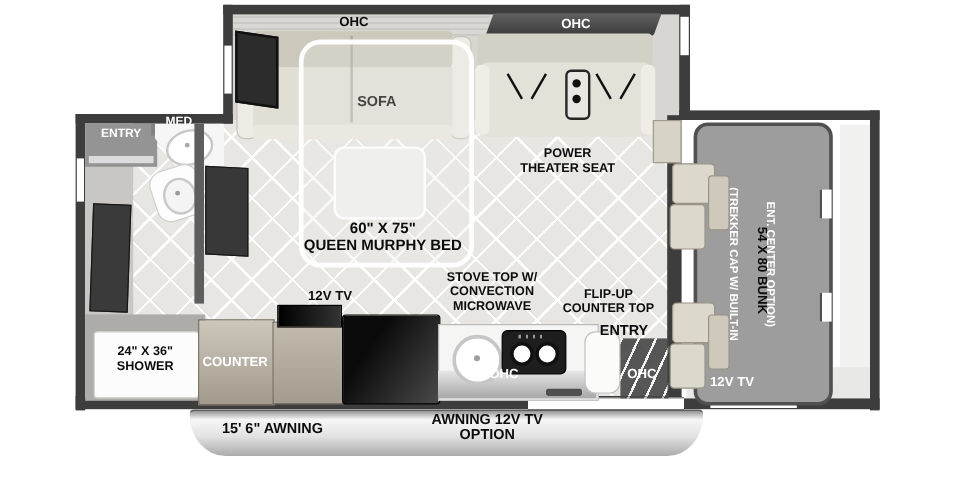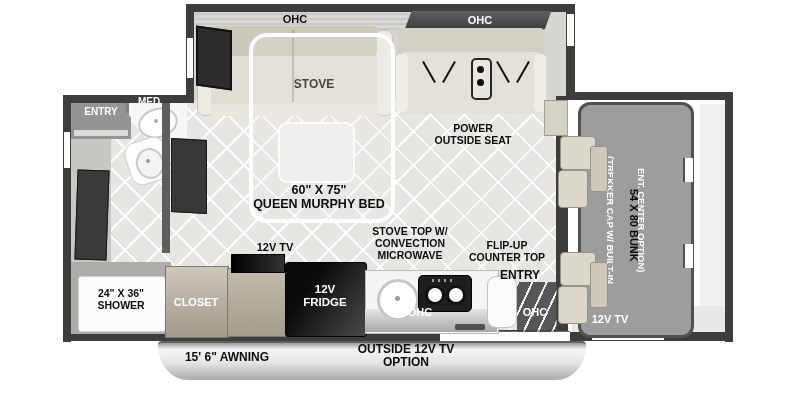--- a/index.html
+++ b/index.html
@@ -67,52 +67,50 @@
   <div class="lbl" style="left:78px;top:288px;width:86px;font-size:10.5px;">24" X 36"
 SHOWER</div>
 
   <div class="lbl" style="left:265px;top:13px;width:60px;font-size:11px;">OHC</div>
   <div class="abs" style="left:197px;top:30px;width:16px;height:84px;background:#edebe4;border:1px solid #c6c3b9;border-radius:7px;"></div>
   <div class="abs" style="left:375px;top:30px;width:16px;height:84px;background:#edebe4;border:1px solid #c6c3b9;border-radius:7px;"></div>
   <div class="abs" style="left:211px;top:26px;width:166px;height:30px;background:#ccc8bc;border-radius:4px;"></div>
   <div class="abs" style="left:211px;top:56px;width:166px;height:50px;background:#e1ded4;"></div>
   <div class="abs" style="left:292px;top:30px;width:2px;height:72px;background:rgba(150,146,134,.6);"></div>
   <div class="abs" style="left:211px;top:104px;width:166px;height:12px;background:#eae7df;border-radius:3px;"></div>
-  <div class="lbl" style="left:284px;top:78px;width:60px;font-size:12px;">STOVE</div>
+  <div class="lbl" style="left:284px;top:78px;width:60px;font-size:12px;">SOFA</div>
   <div class="abs" style="left:196px;top:28px;width:32px;height:56px;background:#2c2c2c;border:2px solid #101010;transform:skewY(8deg);"></div>
 
   <div class="abs" style="left:408px;top:11px;width:140px;height:19px;background:linear-gradient(180deg,#616161,#3a3a3a);transform:skewX(-20deg);border-radius:2px;"></div>
   <div class="lbl wlbl" style="left:455px;top:14px;width:50px;font-size:11px;">OHC</div>
   <div class="abs" style="left:398px;top:28px;width:146px;height:28px;background:#d3d0c6;border-radius:4px;"></div>
   <div class="abs" style="left:400px;top:52px;width:142px;height:62px;background:#e4e1d9;border-radius:6px;"></div>
   <div class="abs" style="left:396px;top:54px;width:12px;height:58px;background:#efede6;border-radius:5px;"></div>
   <div class="abs" style="left:534px;top:54px;width:12px;height:58px;background:#efede6;border-radius:5px;"></div>
   <div class="abs" style="left:471px;top:58px;width:17px;height:38px;background:#e9e7e1;border:2px solid #262626;border-radius:5px;"></div>
   <div class="abs" style="left:477px;top:66px;width:7px;height:7px;background:#111;border-radius:50%;"></div>
   <div class="abs" style="left:477px;top:79px;width:7px;height:7px;background:#111;border-radius:50%;"></div>
   <div class="abs" style="left:428px;top:60px;width:2px;height:24px;background:#101010;transform:rotate(-30deg);"></div>
   <div class="abs" style="left:448px;top:60px;width:2px;height:24px;background:#101010;transform:rotate(30deg);"></div>
   <div class="abs" style="left:502px;top:60px;width:2px;height:24px;background:#101010;transform:rotate(-30deg);"></div>
   <div class="abs" style="left:522px;top:60px;width:2px;height:24px;background:#101010;transform:rotate(30deg);"></div>
   <div class="lbl" style="left:420px;top:123px;width:106px;font-size:10.5px;">POWER
-OUTSIDE SEAT</div>
+THEATER SEAT</div>
 
   <div class="abs" style="left:249px;top:33px;width:138px;height:182px;border:4px solid rgba(255,255,255,.95);border-radius:18px;background:rgba(235,234,231,.25);"></div>
   <div class="abs" style="left:278px;top:122px;width:73px;height:57px;background:#efefed;border:2px solid #fdfdfd;border-radius:9px;"></div>
   <div class="lbl" style="left:240px;top:183px;width:158px;font-size:12.5px;">60" X 75"
 QUEEN MURPHY BED</div>
 
   <div class="abs" style="left:165px;top:266px;width:62px;height:70px;background:linear-gradient(180deg,#cdc7bc,#a29a8c);border:1px solid #7d766a;"></div>
-  <div class="lbl wlbl" style="left:165px;top:296px;width:62px;font-size:11px;">CLOSET</div>
+  <div class="lbl wlbl" style="left:165px;top:296px;width:62px;font-size:11px;">COUNTER</div>
   <div class="abs" style="left:227px;top:268px;width:58px;height:67px;background:linear-gradient(180deg,#c2bbae,#a49c8e);border:1px solid #7d766a;"></div>
   <div class="abs" style="left:231px;top:254px;width:52px;height:17px;background:linear-gradient(90deg,#000,#333);border:1px solid #000;"></div>
   <div class="lbl" style="left:240px;top:241px;width:70px;font-size:11px;">12V TV</div>
   <div class="abs" style="left:285px;top:262px;width:80px;height:73px;background:linear-gradient(125deg,#0a0a0a 30%,#4a4a4a);border:1px solid #000;border-radius:3px;"></div>
-  <div class="lbl wlbl" style="left:285px;top:283px;width:80px;font-size:11.5px;">12V
-FRIDGE</div>
   <div class="abs" style="left:365px;top:270px;width:132px;height:62px;background:#f5f5f4;border:1px solid #b9b9b9;"></div>
   <div class="abs" style="left:365px;top:309px;width:132px;height:23px;background:linear-gradient(180deg,#e6e6e6,#a7a7a7);"></div>
   <div class="abs" style="left:455px;top:324px;width:30px;height:6px;background:#4f4f4f;border-radius:2px;"></div>
   <div class="abs" style="left:377px;top:279px;width:36px;height:36px;background:#fff;border:3px solid #c6c6c6;border-radius:50%;"></div>
   <div class="abs" style="left:395px;top:296px;width:5px;height:5px;background:#9e9e9e;border-radius:50%;"></div>
   <div class="abs" style="left:418px;top:275px;width:52px;height:35px;background:#1e1e1e;border:1px solid #000;border-radius:5px;"></div>
   <div class="abs" style="left:425px;top:285px;width:14px;height:14px;background:#fff;border:3px solid #111;border-radius:50%;"></div>
   <div class="abs" style="left:446px;top:285px;width:14px;height:14px;background:#fff;border:3px solid #111;border-radius:50%;"></div>
   <div class="abs" style="left:432px;top:279px;width:22px;height:3px;background:repeating-linear-gradient(90deg,#999 0 2px,transparent 2px 6px);"></div>
   <div class="lbl wlbl" style="left:395px;top:306px;width:50px;font-size:11px;">OHC</div>
@@ -138,16 +136,16 @@
   <div class="lbl wlbl" style="left:582px;top:313px;width:56px;font-size:11px;">12V TV</div>
   <div class="abs" style="left:560px;top:136px;width:34px;height:32px;background:#ddd8cc;border:1px solid #9a9488;border-radius:4px;"></div>
   <div class="abs" style="left:558px;top:170px;width:28px;height:36px;background:#ddd8cc;border:1px solid #9a9488;border-radius:4px;"></div>
   <div class="abs" style="left:590px;top:146px;width:16px;height:44px;background:#cfc9bb;border:1px solid #9a9488;border-radius:3px;"></div>
   <div class="abs" style="left:560px;top:252px;width:34px;height:32px;background:#ddd8cc;border:1px solid #9a9488;border-radius:4px;"></div>
   <div class="abs" style="left:558px;top:286px;width:28px;height:36px;background:#ddd8cc;border:1px solid #9a9488;border-radius:4px;"></div>
   <div class="abs" style="left:590px;top:262px;width:16px;height:44px;background:#cfc9bb;border:1px solid #9a9488;border-radius:3px;"></div>
 
   <div class="abs" style="left:158px;top:341px;width:428px;height:37px;background:linear-gradient(180deg,#9c9c9c 0,#f6f6f6 18%,#e3e3e3 55%,#ababab 100%);border-top:2px solid #5f5f5f;border-radius:4px 4px 30px 30px / 4px 4px 34px 34px;"></div>
   <div class="lbl" style="left:172px;top:351px;width:110px;font-size:12px;">15' 6" AWNING</div>
-  <div class="lbl" style="left:350px;top:343px;width:112px;font-size:12px;">OUTSIDE 12V TV
+  <div class="lbl" style="left:350px;top:343px;width:112px;font-size:12px;">AWNING 12V TV
 OPTION</div>
 
 </div>
 
 </body></html>

